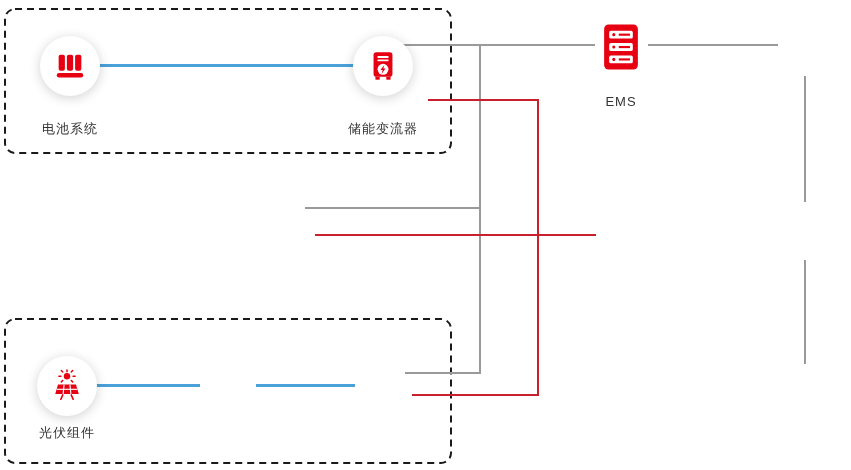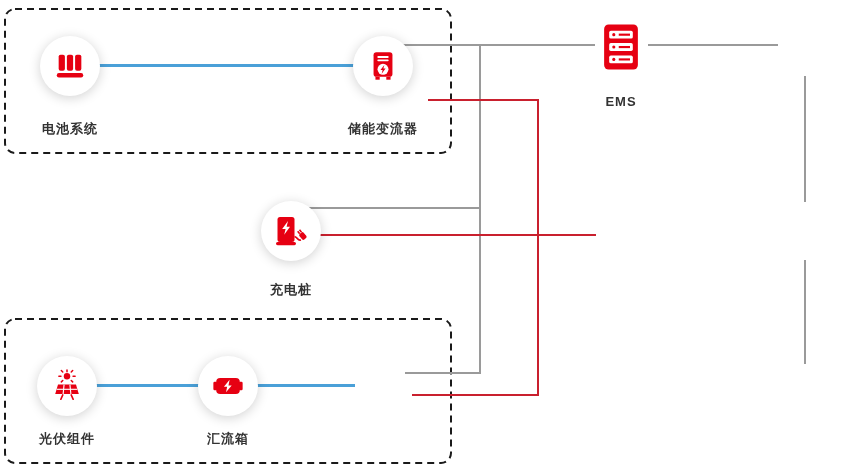--- a/index.html
+++ b/index.html
@@ -21,24 +21,24 @@
   .h{height:2px}
   .v{width:2px}
   .bluel{background:var(--line-blue);height:3px}
   .grayl{background:var(--line-gray)}
   .redl{background:var(--line-red)}
 
   .node{position:absolute;z-index:3;display:flex;flex-direction:column;align-items:center;transform:translateX(-50%)}
   .circle{width:60px;height:60px;border-radius:50%;background:#fff;
           box-shadow:0 2px 12px rgba(0,0,0,.18);
           display:flex;align-items:center;justify-content:center}
-  .label{margin-top:20px;font-size:13px;font-weight:700;color:var(--label-text);
+  .label{margin-top:20px;font-size:13px;font-weight:400;color:var(--label-text);
          white-space:nowrap;letter-spacing:1px;text-align:center}
   .label.loose{margin-top:24px}
-  .label.tight{margin-top:14px}
+  .label.tight{margin-top:8px}
 
   
   .rf{fill:var(--accent-red)}
   .wf{fill:#fff}
   .rs{stroke:var(--accent-red);fill:none}
   .ws{stroke:#fff;fill:none}
   .rsw{stroke:var(--accent-red);fill:#fff}
 </style>
 </head>
 <body>
@@ -89,36 +89,20 @@
       <svg width="34" height="34" viewBox="0 0 36 36">
         <rect class="rf" x="6" y="6" width="6.6" height="17" rx="2"></rect>
         <rect class="rf" x="14.7" y="6" width="6.6" height="17" rx="2"></rect>
         <rect class="rf" x="23.4" y="6" width="6.6" height="17" rx="2"></rect>
         <rect class="rf" x="4" y="25.5" width="28" height="4.6" rx="2.3"></rect>
       </svg>
     </div>
     <div class="label loose">电池系统</div>
   </div>
 
-  <div class="node" style="left:291px;top:201px">
-    <div class="circle">
-      <svg width="36" height="36" viewBox="0 0 36 36">
-        <rect class="rf" x="4.5" y="4" width="17" height="25" rx="2.5"></rect>
-        <polygon class="wf" points="15,8 9.2,16 12.6,16 11.2,21.8 17,13.8 13.6,13.8 15,8"></polygon>
-        <rect class="rf" x="3" y="29" width="20" height="3.2" rx="1.6"></rect>
-        <path class="rs" stroke-width="1.8" d="M21.5,23.5 C25.5,24.5 24,28 28,27"></path>
-        <g transform="rotate(-40 29.5 22.5)">
-          <rect class="rf" x="26.8" y="19.5" width="5.4" height="7.2" rx="1.6"></rect>
-          <line class="rs" stroke-width="1.6" x1="28.5" y1="19.3" x2="28.5" y2="16.2"></line>
-          <line class="rs" stroke-width="1.6" x1="30.9" y1="19.3" x2="30.9" y2="16.2"></line>
-        </g>
-      </svg>
-    </div>
-    <div class="label">充电桩</div>
-  </div>
 
   <div class="node" style="left:67px;top:356px">
     <div class="circle">
       <svg width="34" height="34" viewBox="0 0 36 36">
         <circle class="rf" cx="18" cy="7.6" r="3.4"></circle>
         <g class="rs" stroke-width="1.6" stroke-linecap="round">
           <line x1="18" y1="1" x2="18" y2="2.8"></line>
           <line x1="11.6" y1="7.6" x2="9.4" y2="7.6"></line>
           <line x1="24.4" y1="7.6" x2="26.6" y2="7.6"></line>
           <line x1="13.5" y1="3.1" x2="12" y2="1.6"></line>
@@ -134,31 +118,20 @@
         </g>
         <g class="rs" stroke-width="1.8" stroke-linecap="round">
           <line x1="13.5" y1="27.5" x2="11.5" y2="32"></line>
           <line x1="22.5" y1="27.5" x2="24.5" y2="32"></line>
         </g>
       </svg>
     </div>
     <div class="label tight">光伏组件</div>
   </div>
 
-  <div class="node" style="left:228px;top:356px">
-    <div class="circle">
-      <svg width="34" height="34" viewBox="0 0 36 36">
-        <rect class="rf" x="2.5" y="13.5" width="4" height="9" rx="1.3"></rect>
-        <rect class="rf" x="29.5" y="13.5" width="4" height="9" rx="1.3"></rect>
-        <rect class="rf" x="5.5" y="9.5" width="25" height="17" rx="4.2"></rect>
-        <polygon class="wf" points="19.7,11.5 13.7,18.7 17.1,18.7 15.9,24.6 21.9,17.4 18.5,17.4 19.7,11.5"></polygon>
-      </svg>
-    </div>
-    <div class="label tight">汇流箱</div>
-  </div>
 
 
   <div class="node" style="left:621px;top:20px">
     <svg width="54" height="54" viewBox="0 0 48 48">
       <rect class="rf" x="9" y="4" width="30" height="40" rx="4"></rect>
       <rect class="wf" x="13.5" y="9.5" width="21" height="7" rx="1.5"></rect>
       <rect class="wf" x="13.5" y="20.5" width="21" height="7" rx="1.5"></rect>
       <rect class="wf" x="13.5" y="31.5" width="21" height="7" rx="1.5"></rect>
       <circle class="rf" cx="17.6" cy="13" r="1.4"></circle>
       <circle class="rf" cx="17.6" cy="24" r="1.4"></circle>

